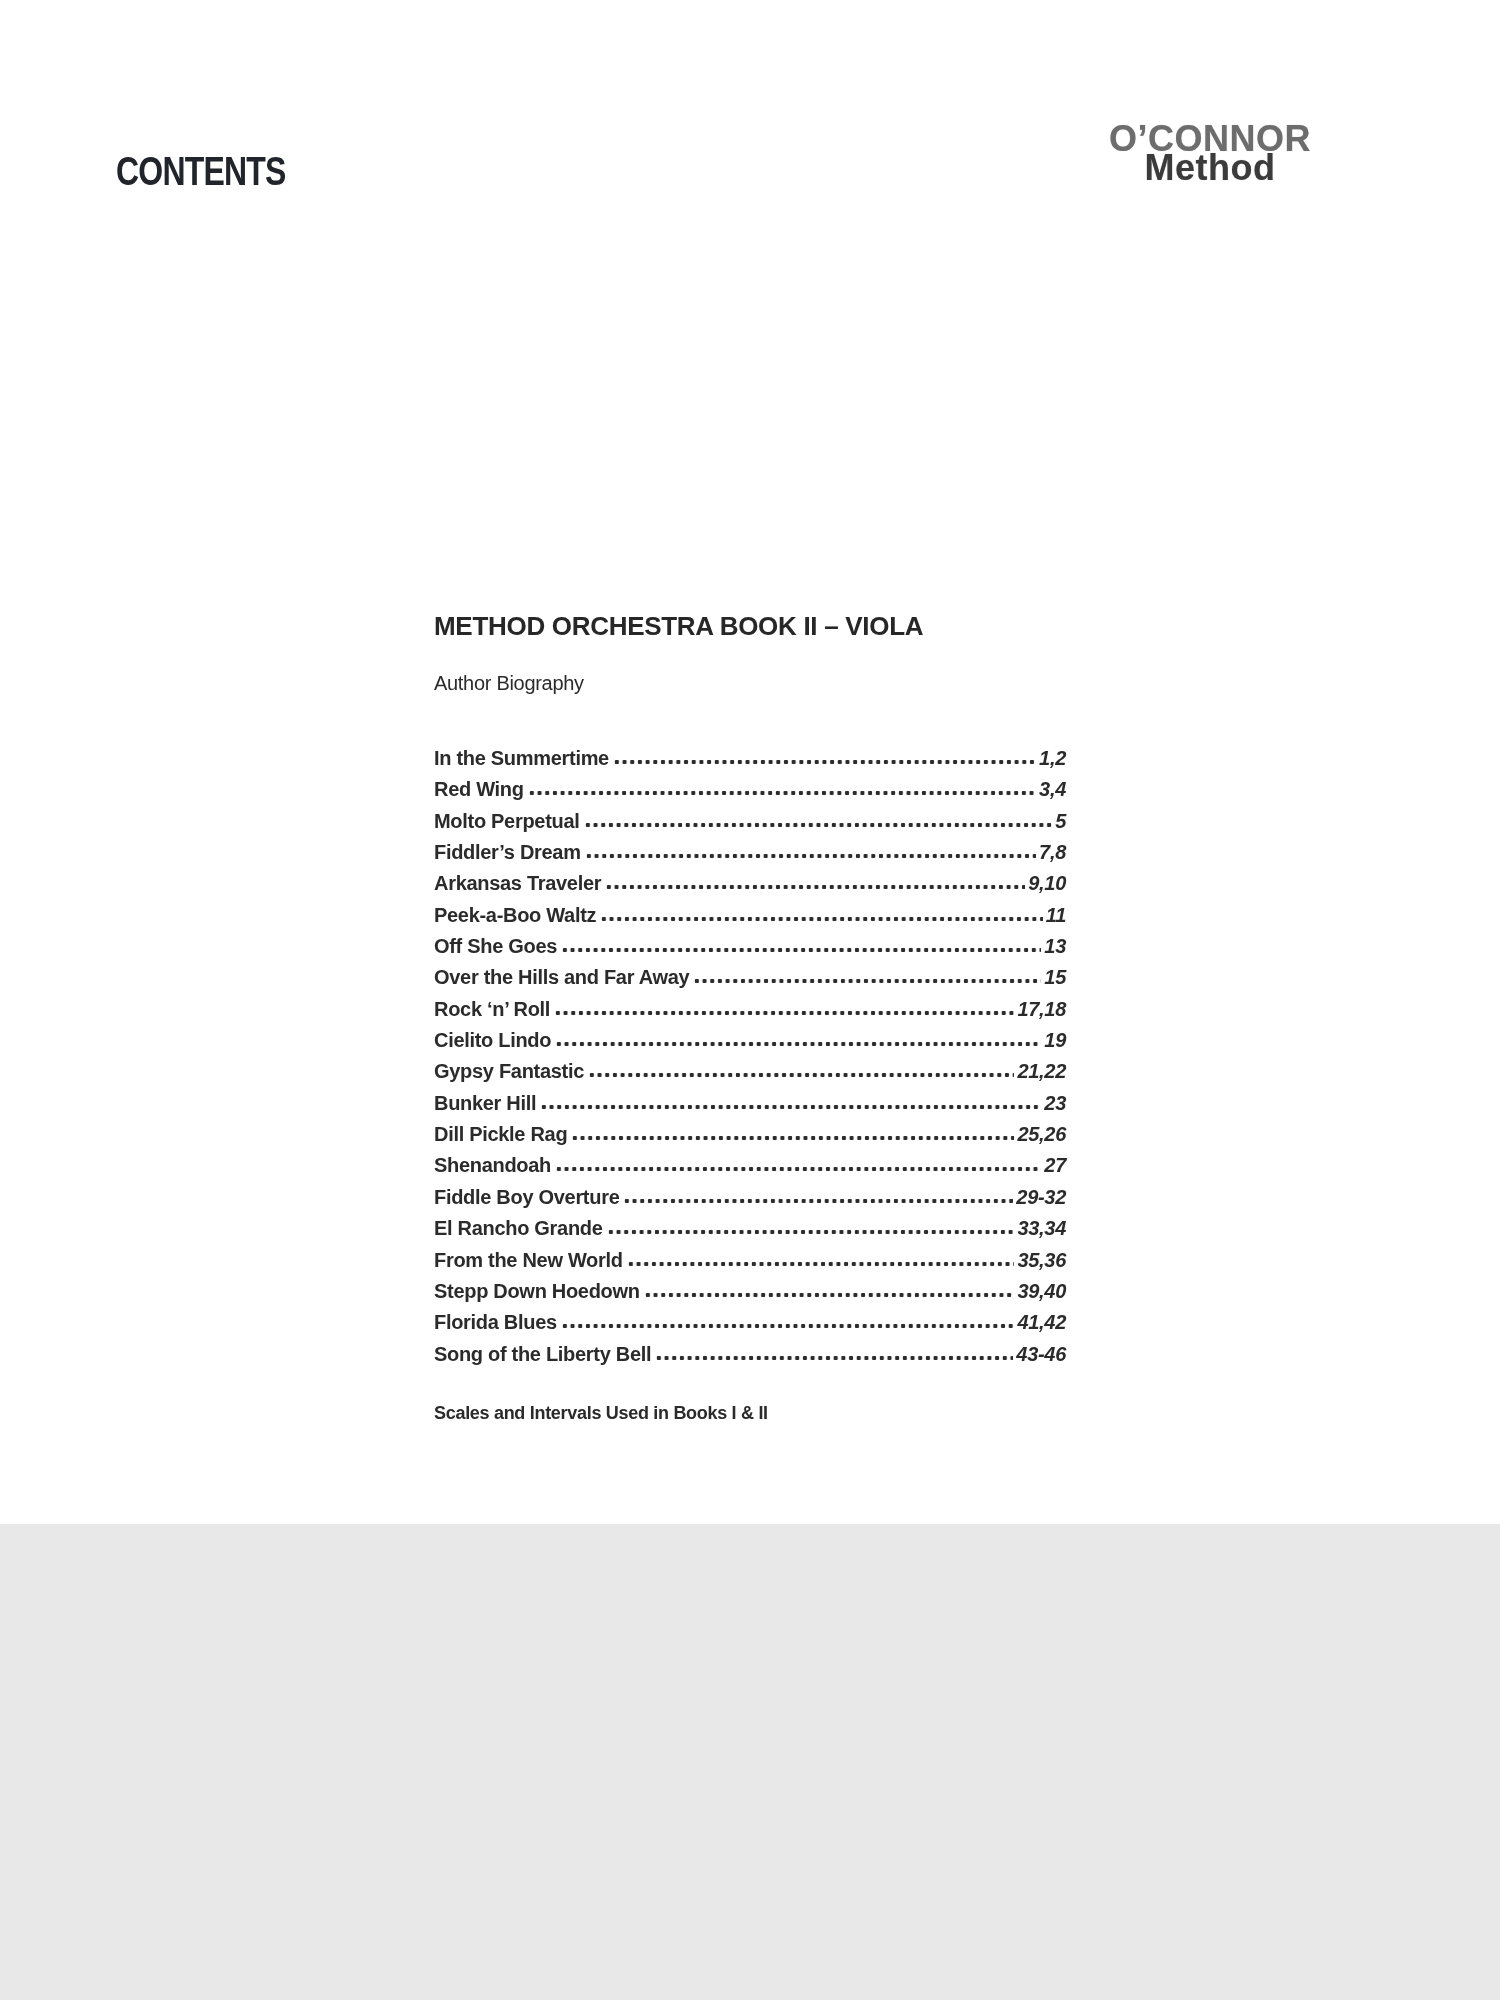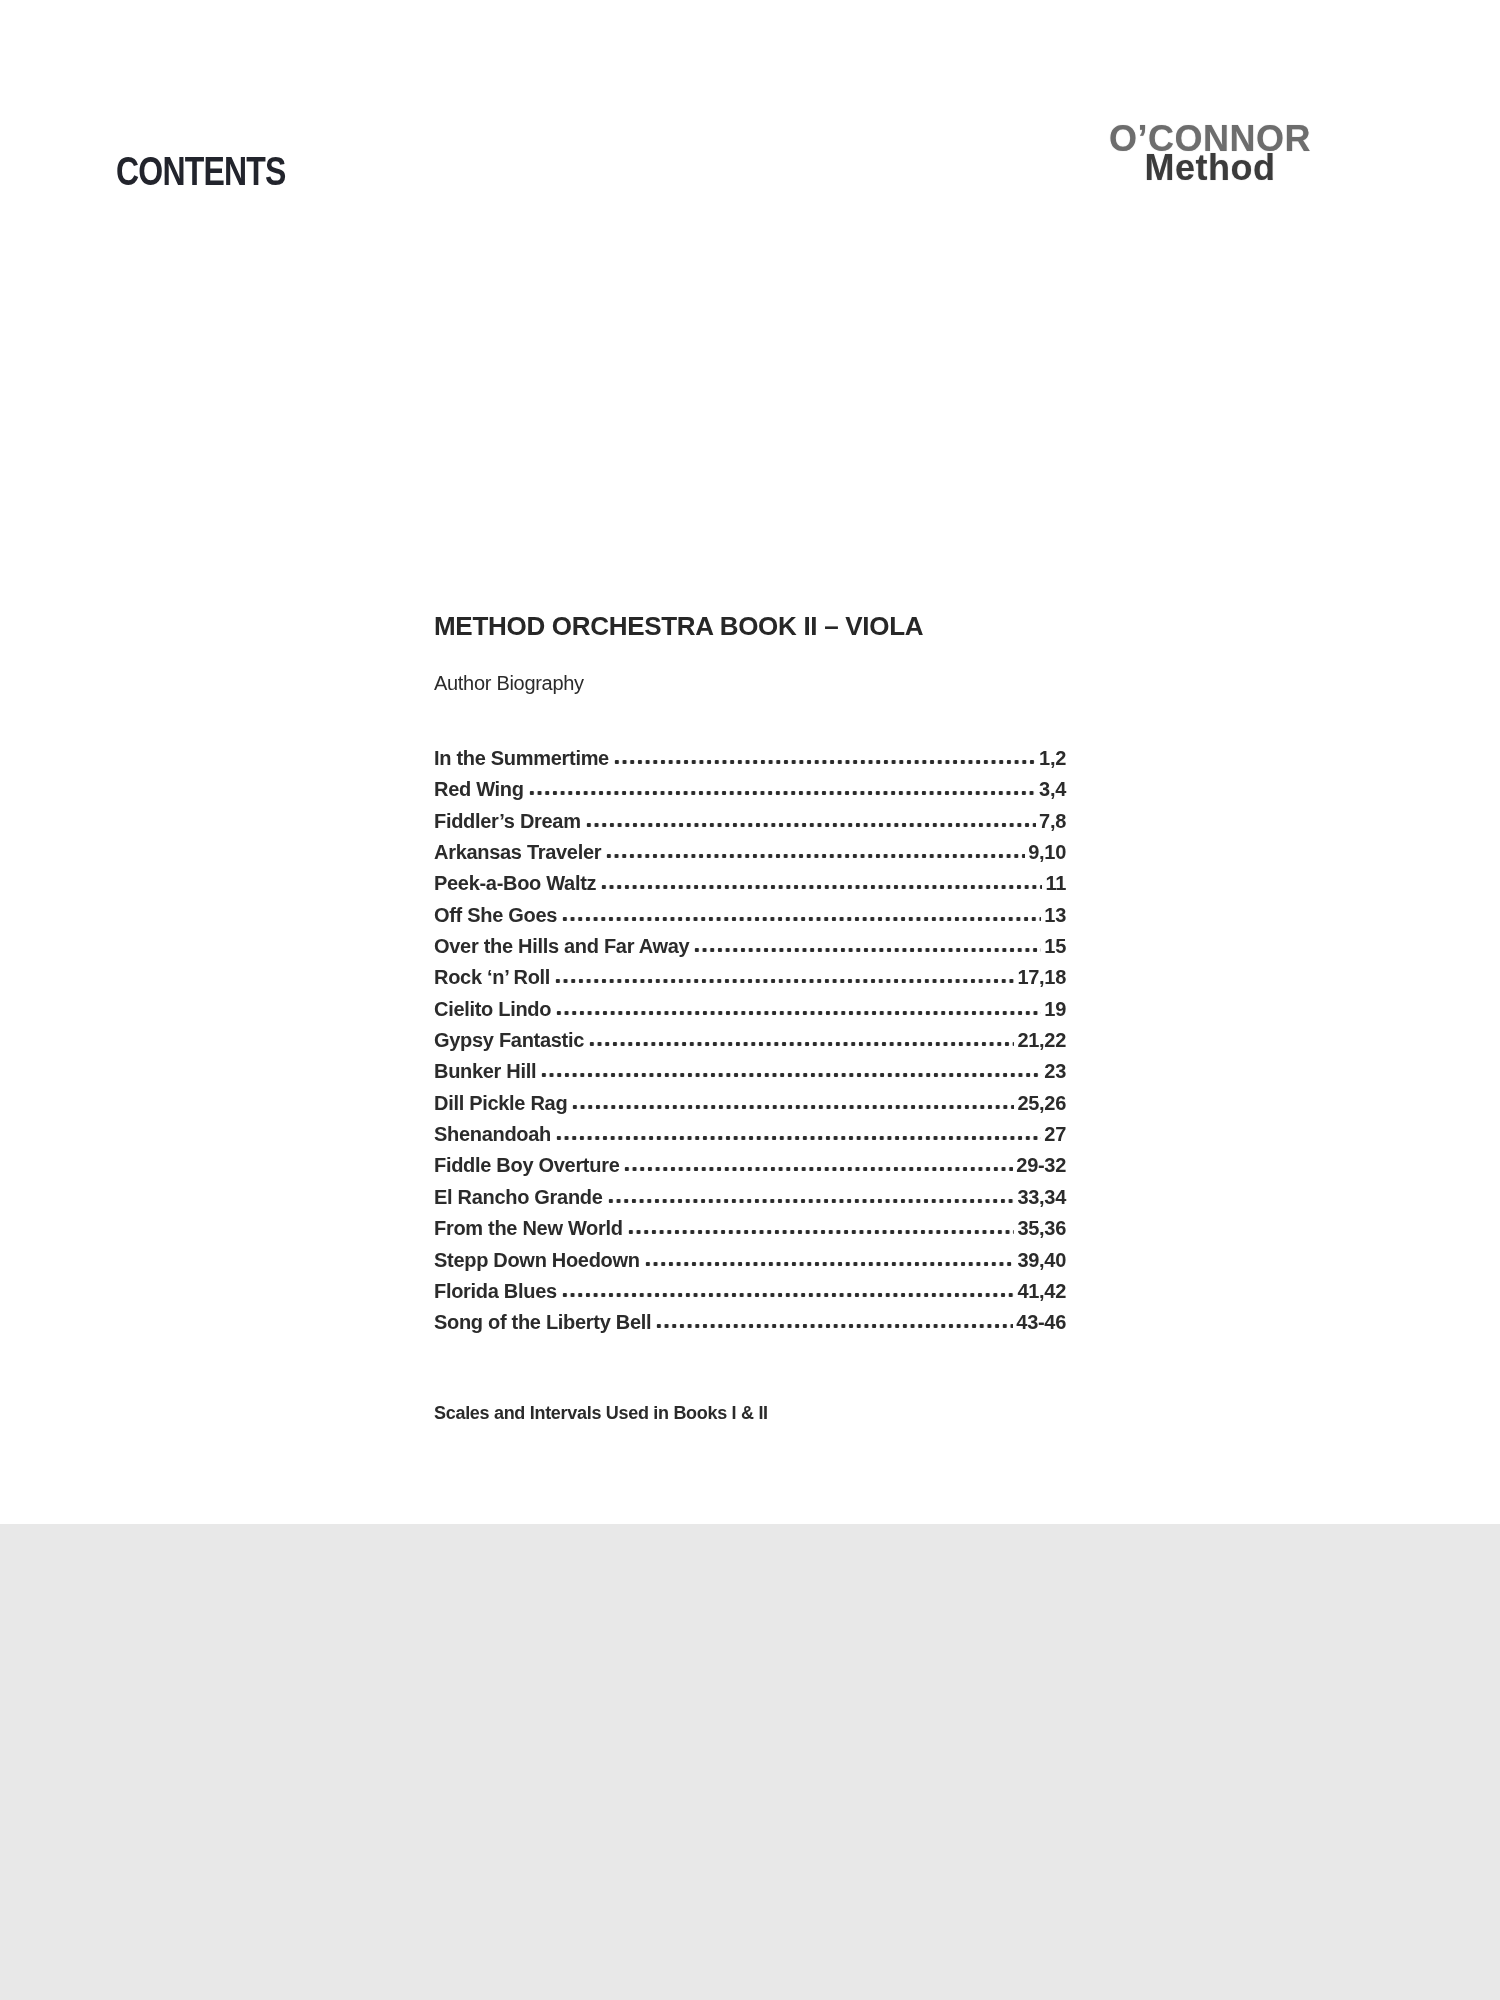--- a/index.html
+++ b/index.html
@@ -95,20 +95,21 @@
     min-width: 16px;
     height: 6px;
     margin: 0 3px 0 4px;
     background-image: radial-gradient(circle, var(--text-color, #2b2b2b) 2px, rgba(0,0,0,0) 2.5px);
     background-size: 7.7px 6px;
     background-repeat: repeat-x;
     background-position: left bottom;
   }
   .toc-pages {
     white-space: nowrap;
+    font-style: italic;
   }
   .footer-line {
     position: absolute;
     left: 434px;
     top: 1403px;
     font-size: 18px;
     font-weight: 700;
     letter-spacing: -0.3px;
     white-space: nowrap;
   }
@@ -134,20 +135,25 @@
         <span class="toc-title">In the Summertime</span>
         <span class="toc-leader"></span>
         <span class="toc-pages">1,2</span>
       </div>
       <div class="toc-row">
         <span class="toc-title">Red Wing</span>
         <span class="toc-leader"></span>
         <span class="toc-pages">3,4</span>
       </div>
       <div class="toc-row">
+        <span class="toc-title">Molto Perpetual</span>
+        <span class="toc-leader"></span>
+        <span class="toc-pages">5</span>
+      </div>
+      <div class="toc-row">
         <span class="toc-title">Fiddler’s Dream</span>
         <span class="toc-leader"></span>
         <span class="toc-pages">7,8</span>
       </div>
       <div class="toc-row">
         <span class="toc-title">Arkansas Traveler</span>
         <span class="toc-leader"></span>
         <span class="toc-pages">9,10</span>
       </div>
       <div class="toc-row">

